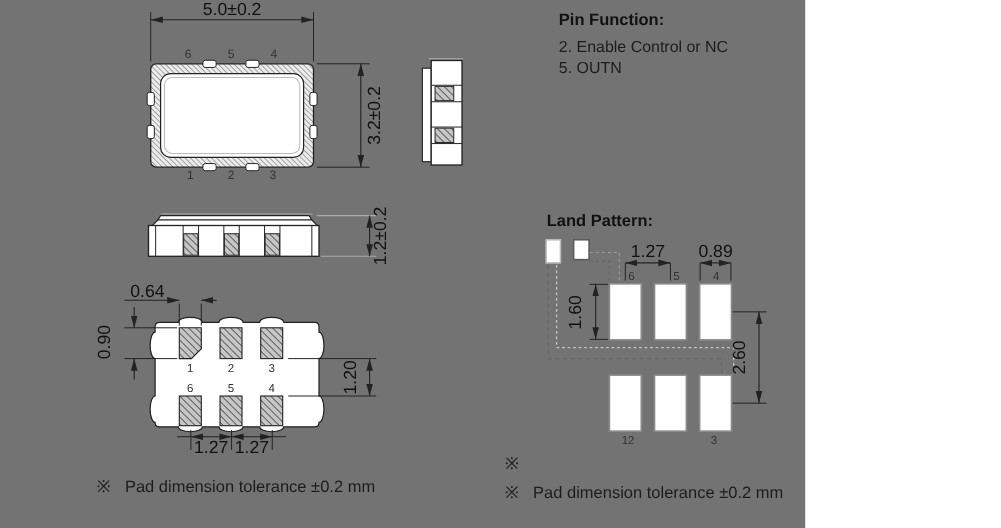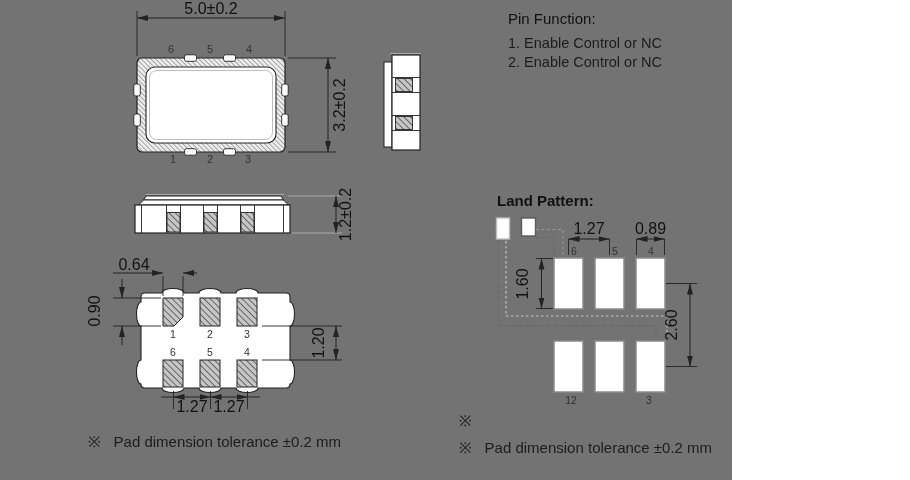--- a/index.html
+++ b/index.html
@@ -6,21 +6,21 @@
   #canvas{position:relative;width:732px;height:480px;background:#737373;overflow:hidden;
           font-family:"Liberation Sans",sans-serif;}
   #drawing{position:absolute;left:0;top:0;}
   svg .thin{stroke:#222;stroke-width:0.9;fill:none;}
   svg .grayln{stroke:#ababab;stroke-width:1;fill:none;}
   svg .dim{stroke:#222;stroke-width:1;fill:none;}
   svg .dimtxt{font-family:"Liberation Sans",sans-serif;font-size:16px;fill:#111;}
   svg .pintxt{font-family:"Liberation Sans",sans-serif;font-size:11px;fill:#333;}
   svg .padlbl{font-family:"Liberation Sans",sans-serif;font-size:10.5px;fill:#333;}
   .txtblock{position:absolute;color:#111;}
-  .pf-title{font-weight:normal;font-size:15px;margin-bottom:7px;}
+  .pf-title{font-weight:bold;font-size:15px;margin-bottom:7px;}
   .pf-item{font-size:14.5px;line-height:18.6px;color:#1c1c1c;}
   .lp-title{font-weight:bold;font-size:15px;}
   .note{display:flex;align-items:baseline;font-size:15px;color:#1c1c1c;}
   .note .mk{margin-right:13px;}
   .note+.note{margin-top:7px;}
   .units{font-size:15.5px;color:#1c1c1c;}
 </style>
 </head>
 <body>
 
@@ -173,22 +173,22 @@
     <text class="dimtxt" text-anchor="middle" transform="translate(528,284) rotate(-90)">1.60</text>
 
     <path class="thin" d="M666,283.5 H697 M666,366.5 H697"></path>
     <line class="dim" x1="690" y1="283.5" x2="690" y2="366.5" marker-start="url(#arr)" marker-end="url(#arr)"></line>
     <text class="dimtxt" text-anchor="middle" transform="translate(677,325) rotate(-90)">2.60</text>
   </g>
 </svg>
 
   <div class="txtblock" style="left:508px;top:10px;">
     <div class="pf-title">Pin Function:</div>
-    <div class="pf-item">1. Enable Control or NC</div>
     <div class="pf-item">2. Enable Control or NC</div>
+    <div class="pf-item">5. OUTN</div>
   </div>
 
   <div class="txtblock lp-title" style="left:497px;top:192px;">Land Pattern:</div>
 
   <div class="txtblock note" style="left:88px;top:431px;">
     <span class="mk">※</span>
     <span>Pad dimension tolerance ±0.2 mm</span>
   </div>
 
   <div class="txtblock" style="left:459px;top:410px;">

